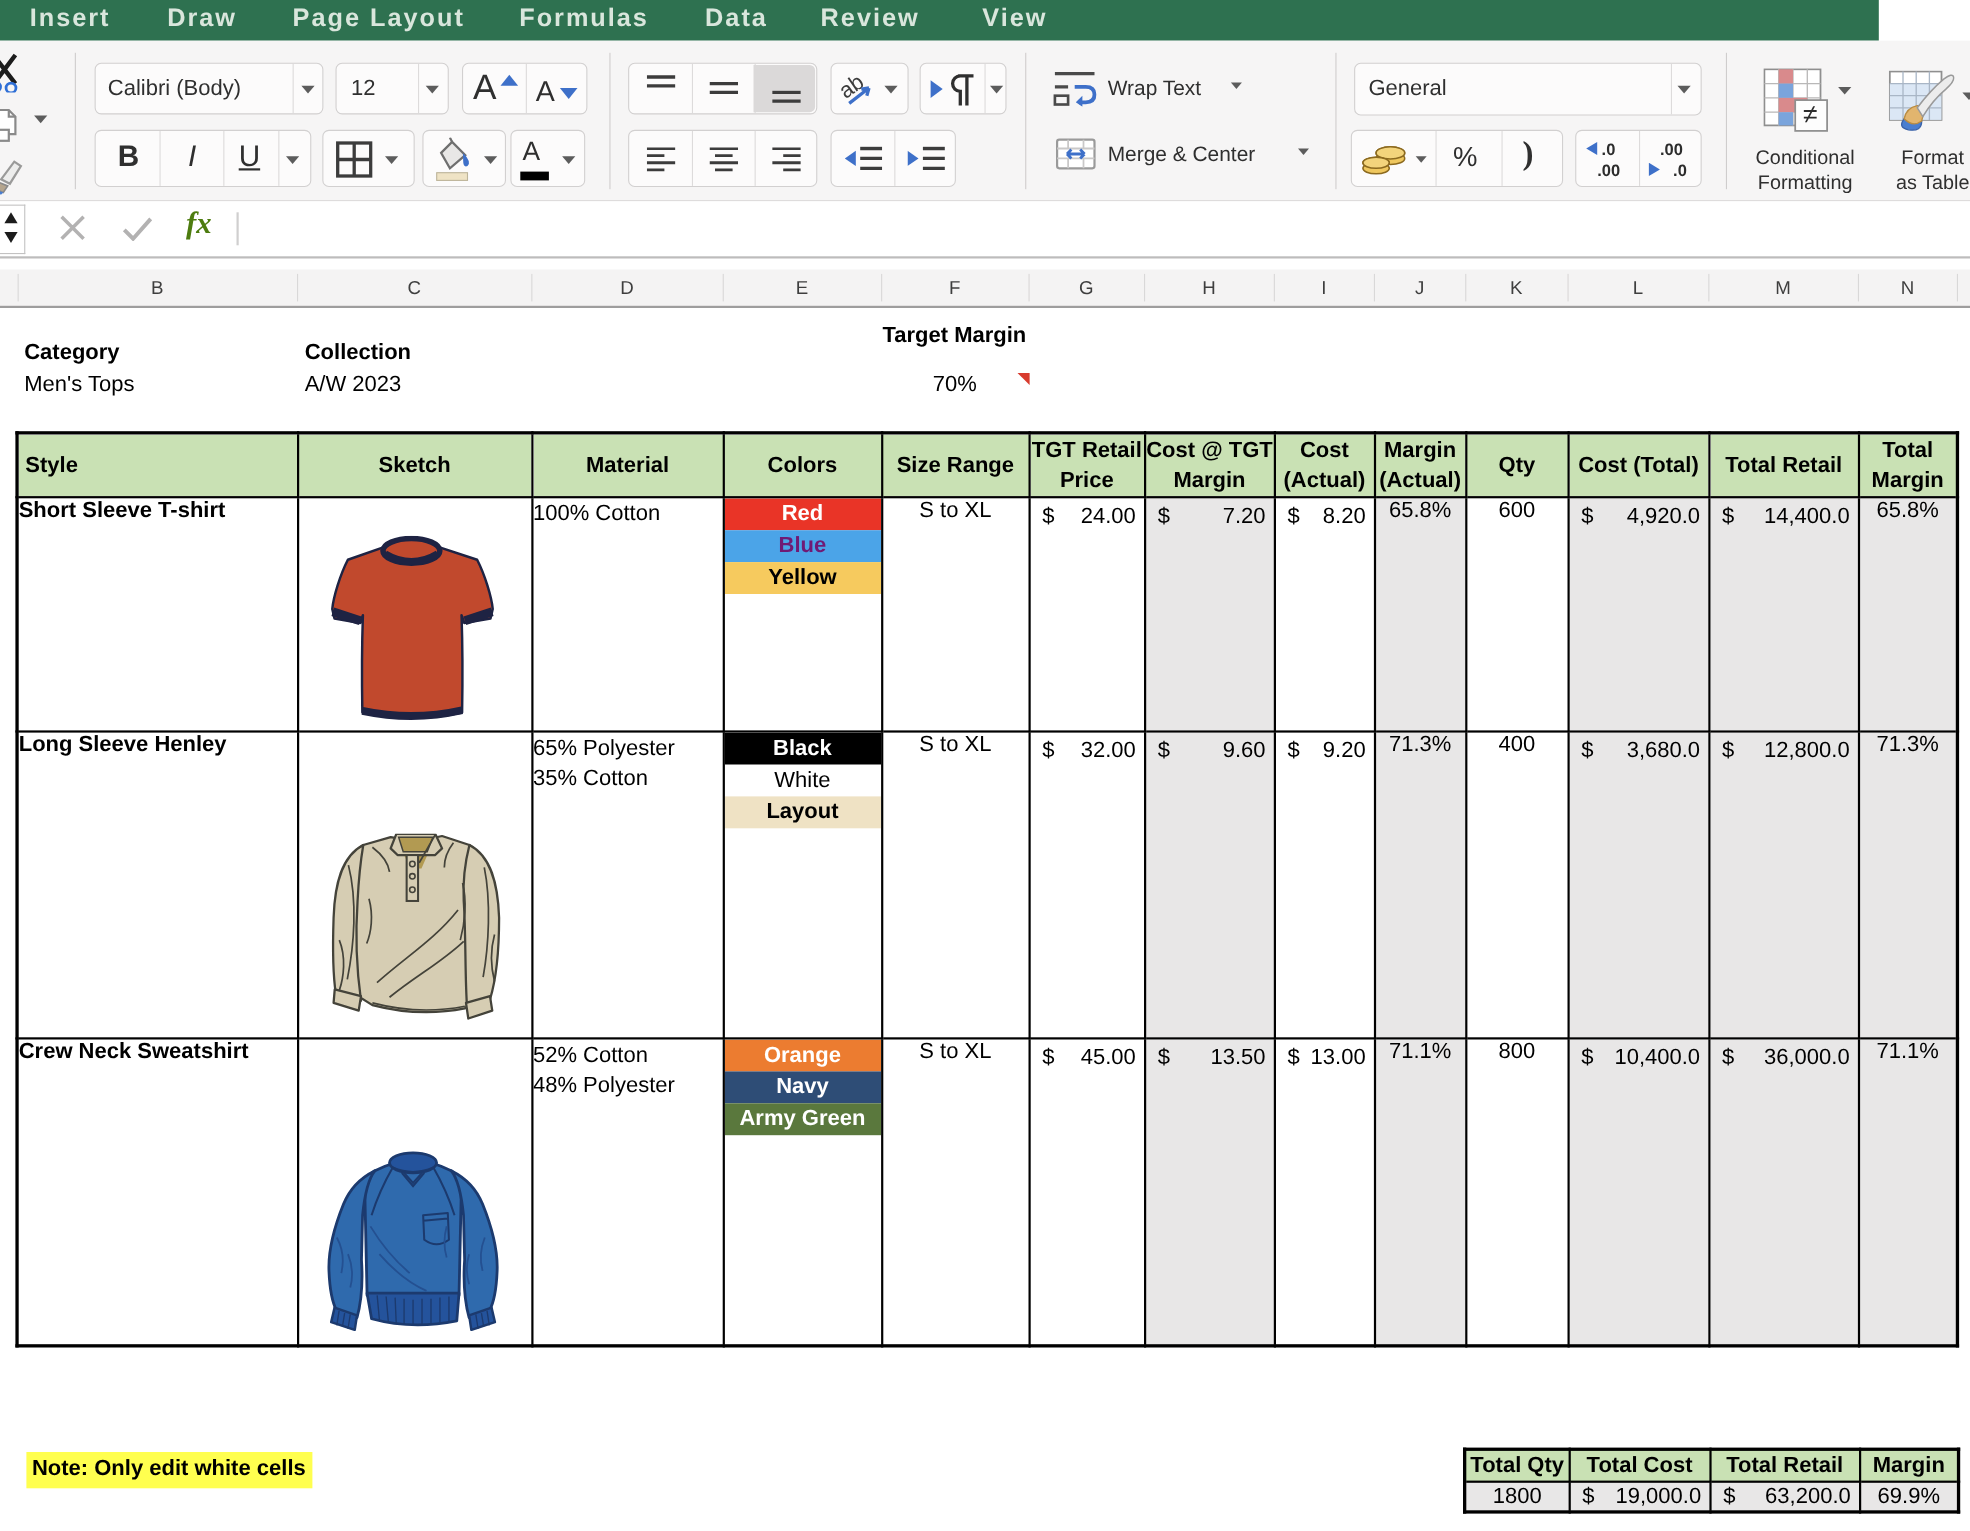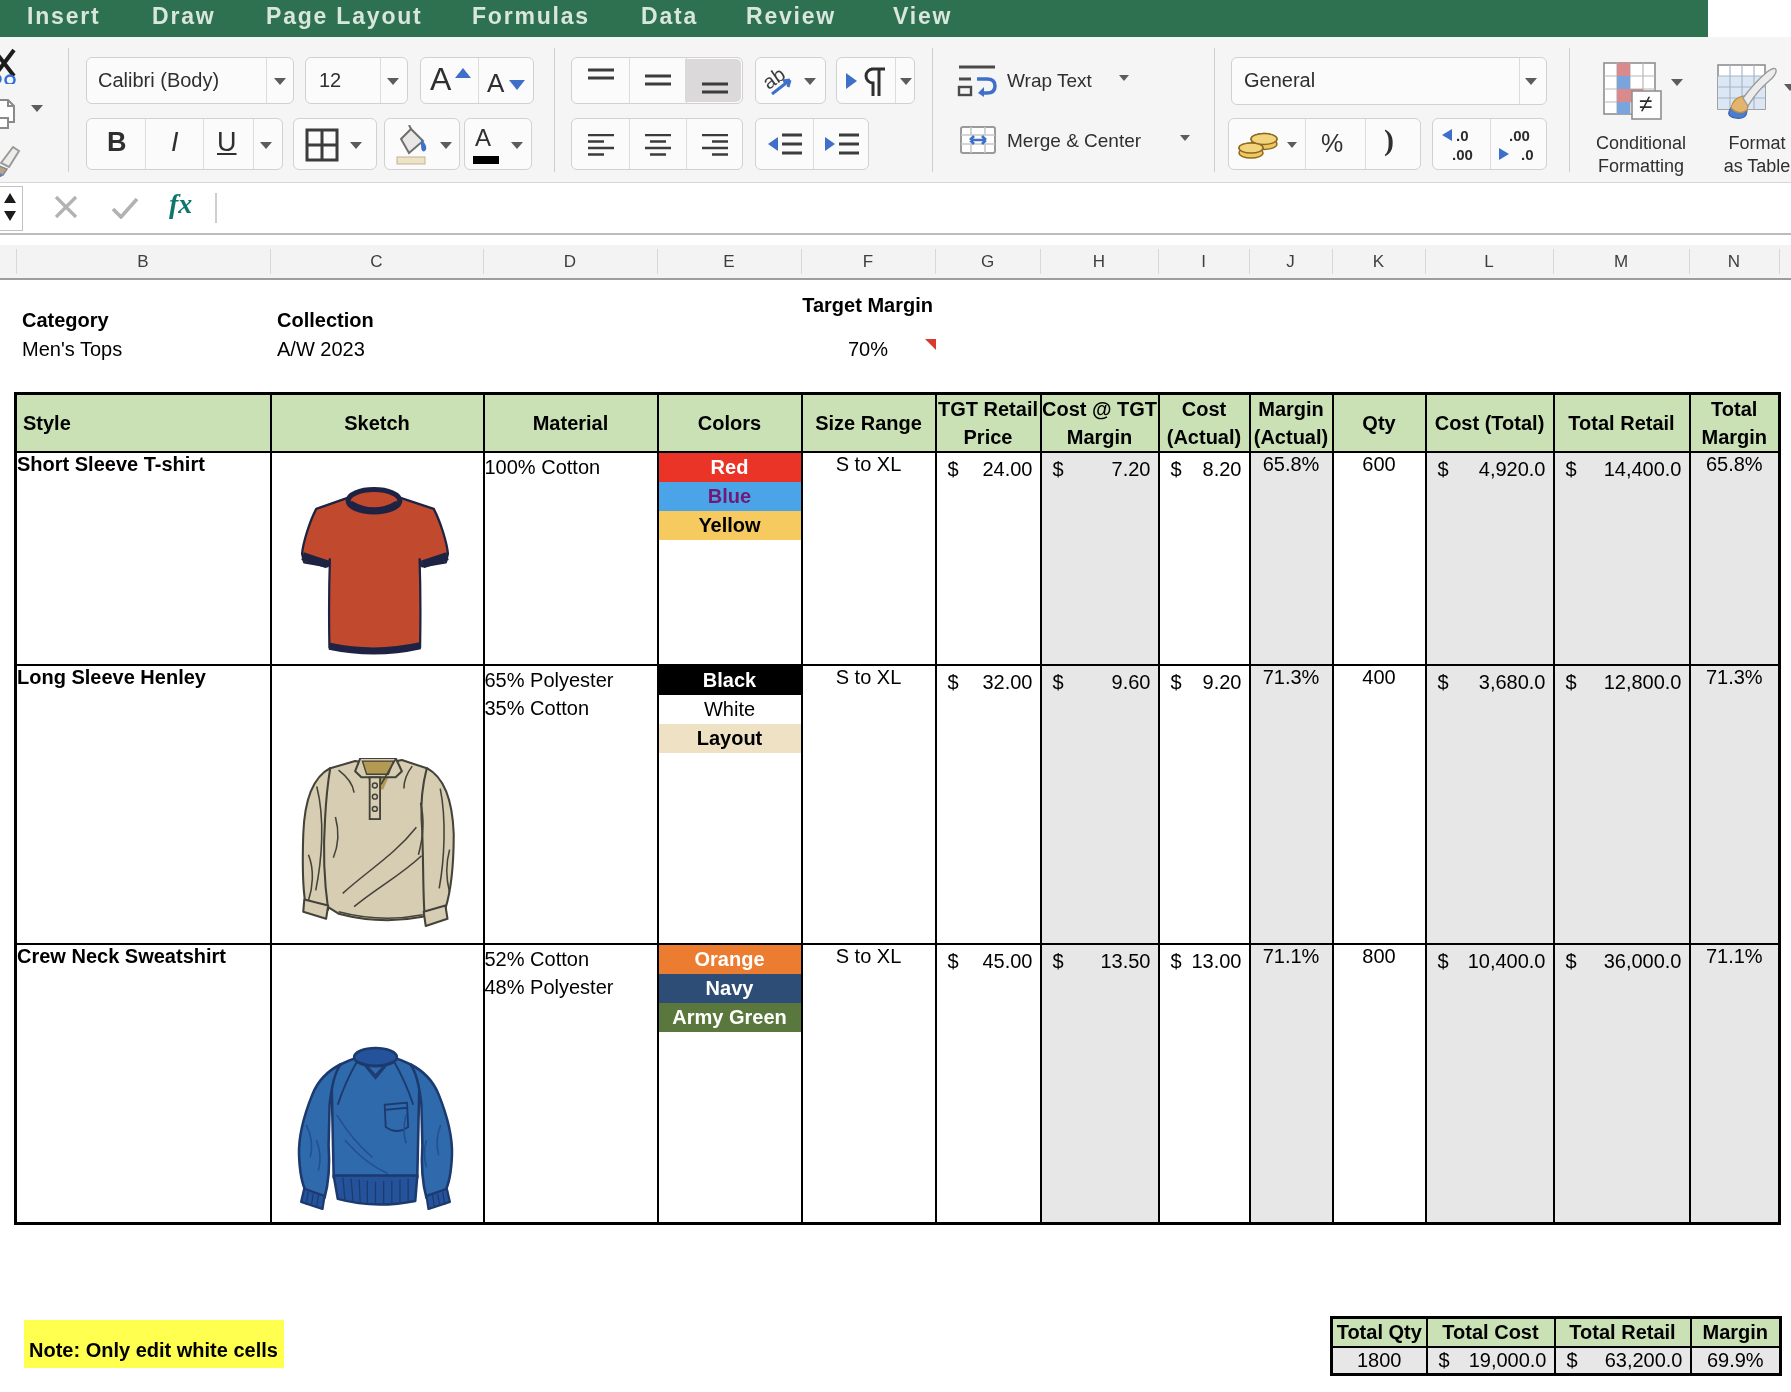--- a/index.html
+++ b/index.html
@@ -276,21 +276,21 @@
   <div class="abs" style="left:0; top:3px; width:23px; height:45px; background:#fff; border:1.5px solid #c3c2c2; border-left:none;">
     <div class="abs" style="left:4px; top:6px; width:0; height:0; border-left:6.5px solid transparent; border-right:6.5px solid transparent; border-bottom:10px solid #1c1c1c;"></div>
     <div class="abs" style="left:4px; top:24px; width:0; height:0; border-left:6.5px solid transparent; border-right:6.5px solid transparent; border-top:10px solid #1c1c1c;"></div>
   </div>
   <svg class="abs" style="left:54px; top:12px;" width="24" height="24" viewBox="0 0 24 24">
         <path d="M2,2 L22,22 M22,2 L2,22" stroke="#b3b2b2" stroke-width="3.2"></path>
       </svg>
   <svg class="abs" style="left:111px; top:14px;" width="28" height="22" viewBox="0 0 28 22">
         <path d="M2,12 L10,20 L26,2" fill="none" stroke="#b3b2b2" stroke-width="3.6"></path>
       </svg>
-  <div class="abs" style="left:169px; top:5px; font-size:28px; color:#0f766e; font-family:'Liberation Serif',serif; font-style:italic; font-weight:700;">fx</div>
+  <div class="abs" style="left:169px; top:5px; font-size:28px; color:#4d7c0f; font-family:'Liberation Serif',serif; font-style:italic; font-weight:700;">fx</div>
   <div class="abs" style="left:215px; top:10px; width:1.5px; height:30px; background:#d0cfcf;"></div>
 </div>
 
 <div id="colhead">
   <div class="cs" style="left:16px;"></div>
       <div class="cs" style="left:270px;"></div>
   <div class="cs" style="left:483px;"></div>
       <div class="cs" style="left:657px;"></div>
   <div class="cs" style="left:801px;"></div>
       <div class="cs" style="left:935px;"></div>
@@ -563,21 +563,21 @@
       <path d="M40,70 Q55,95 75,112"></path>
           <path d="M48,95 Q68,118 90,128"></path>
       <path d="M10,80 Q18,95 14,112"></path>
           <path d="M20,95 Q26,110 22,125"></path>
       <path d="M142,80 Q136,95 140,110"></path>
           <path d="M128,95 Q124,108 128,122"></path>
       <path d="M108,70 Q104,85 108,98"></path>
     </g>
   </svg>
 
-  <div class="abs" style="left:24px; top:1040px; background:#ffff4f; font-weight:700; padding:19px 6px 6px 5px;">Note: Only edit white cells</div>
+  <div class="abs" style="left:24px; top:1040px; background:#ffff4f; font-weight:700; padding:4px 6px 6px 5px;">Note: Only edit white cells</div>
 
   <table class="sum">
     <colgroup>
           <col style="width:95px">
           <col style="width:128px">
           <col style="width:136px">
           <col style="width:90px">
         </colgroup>
     <tbody>
           <tr>

